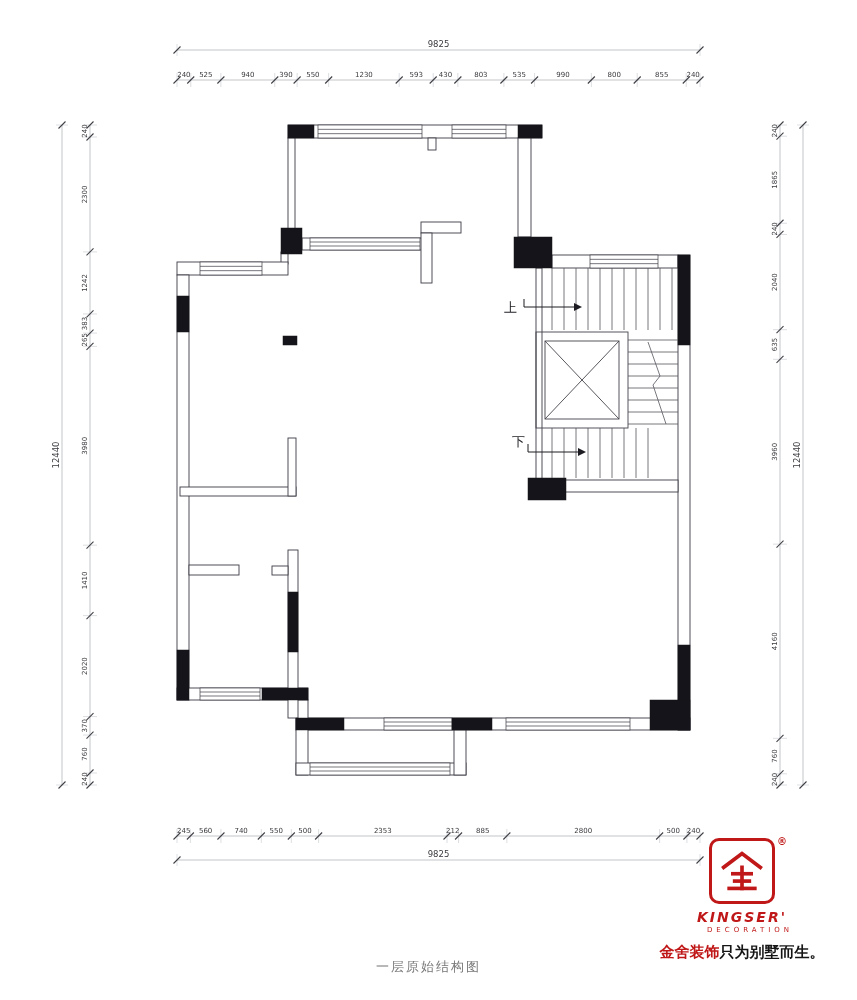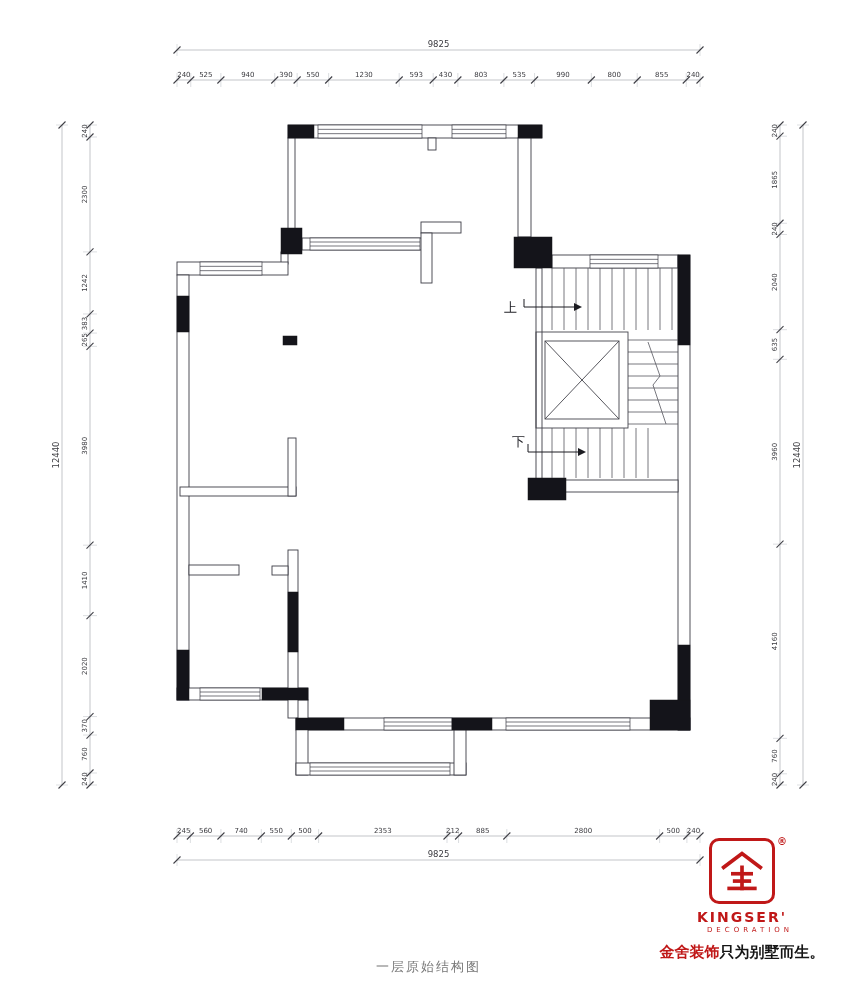--- a/index.html
+++ b/index.html
@@ -27,21 +27,21 @@
   .title{position:absolute;top:958px;left:0;width:857px;text-align:center;
          color:#777;font-size:13px;letter-spacing:2px;}
 
   .logo{position:absolute;top:838px;right:10px;width:210px;display:flex;
         flex-direction:column;align-items:center;}
   .seal{position:relative;width:60px;height:60px;border:3px solid #c01818;border-radius:10px;
         display:flex;align-items:center;justify-content:center;background:#fff;}
   .seal svg{width:44px;height:44px;}
   .sg{fill:none;stroke:#c01818;stroke-width:4;stroke-linecap:square;}
   .reg{position:absolute;top:-5px;right:-15px;color:#c01818;font-size:10px;font-weight:bold;}
-  .brand{color:#c01818;font-weight:bold;font-size:14px;letter-spacing:2px;margin-top:5px;}
+  .brand{color:#c01818;font-weight:bold;font-size:14px;letter-spacing:2px;margin-top:5px;font-style:italic;}
   .brand-sub{color:#c01818;font-size:7px;letter-spacing:4px;margin-top:1px;padding-left:16px;}
   .slogan{margin-top:9px;font-size:15px;font-weight:bold;white-space:nowrap;text-align:right;}
   .slogan .red{color:#c01818;}
   .slogan .dark{color:#151515;}
 </style>
 </head>
 <body>
 
 <div class="page">
   <svg class="plansvg" viewBox="0 0 857 1000">

